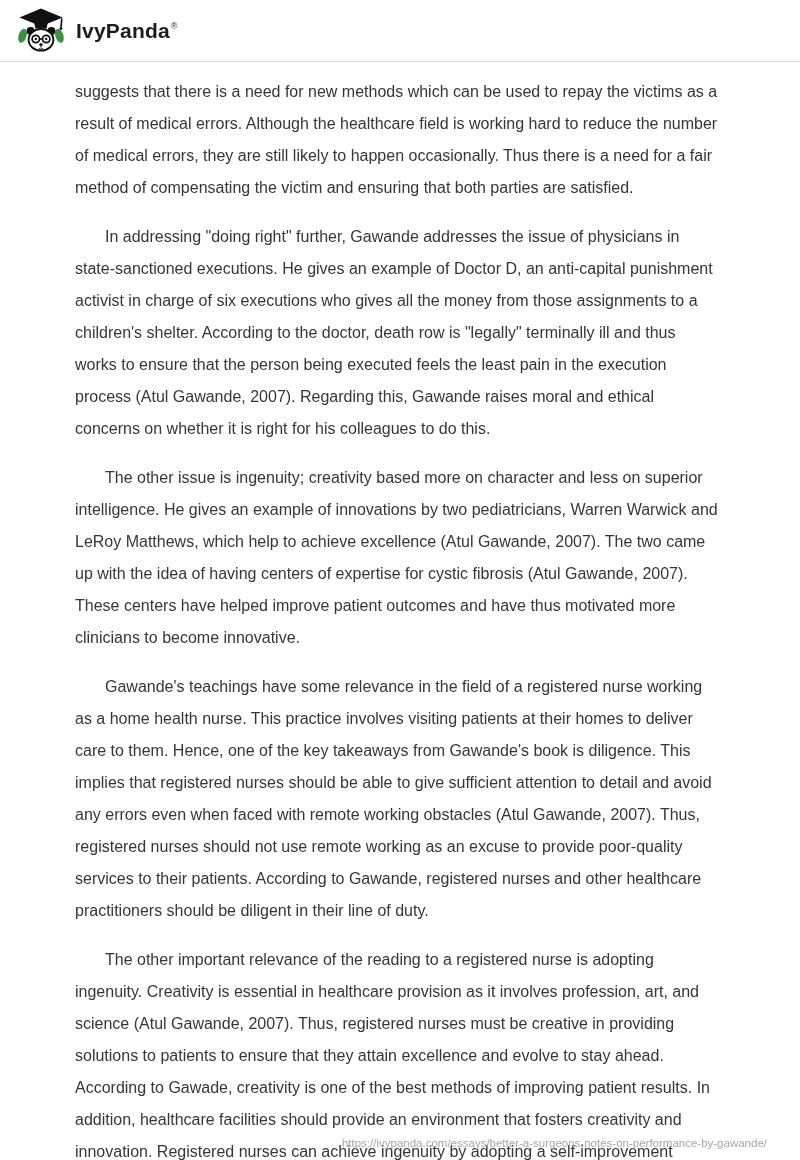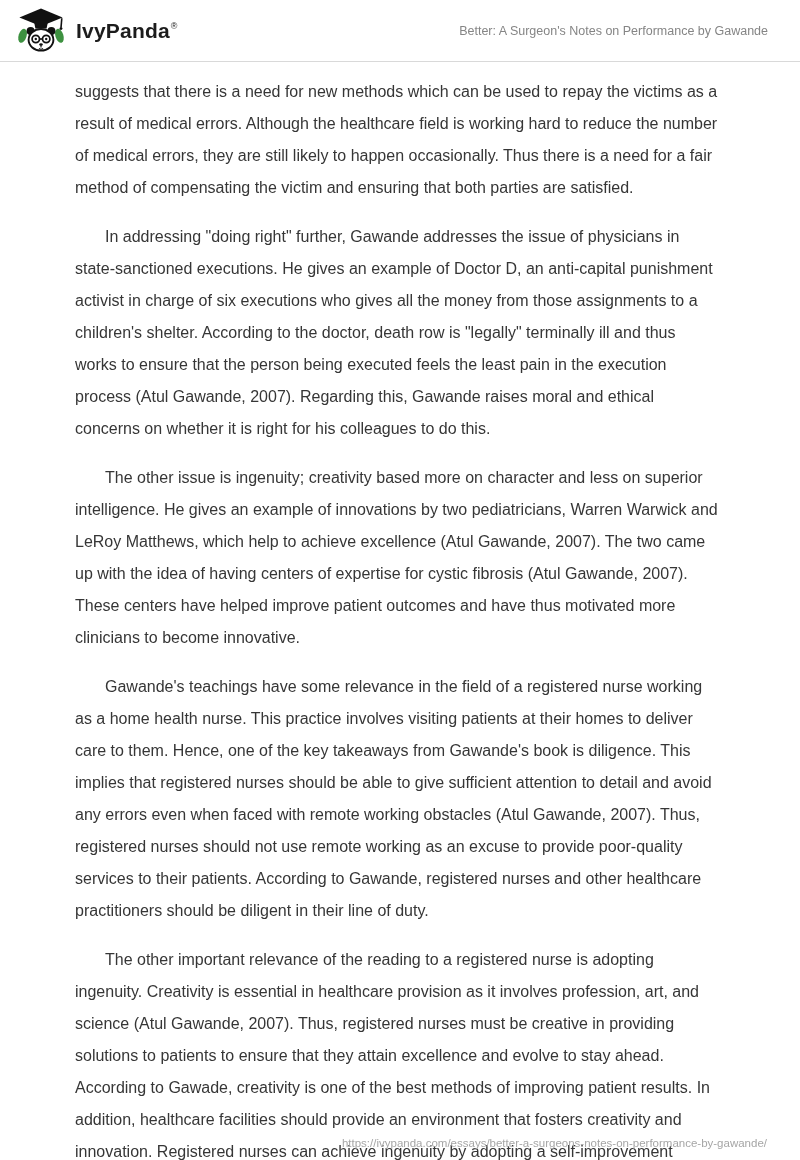--- a/index.html
+++ b/index.html
@@ -8,21 +8,21 @@
     width: 800px;
     height: 1160px;
     position: relative;
     overflow: hidden;
     font-family: "Liberation Sans", "DejaVu Sans", sans-serif;
     color: #333333;
   }
   .page-header {
     display: flex;
     align-items: center;
-    justify-content: space-between;
+    justify-content: flex-start;
     padding: 8px 32px 8px 16px;
     height: 62px;
     border-bottom: 1px solid #d9d9d9;
   }
   .logo {
     display: flex;
     align-items: center;
     gap: 10px;
     text-decoration: none;
     color: #1f1f1f;
@@ -96,21 +96,20 @@
       <circle cx="36.5" cy="40" r="1.5" fill="#111111"></circle>
 
       <ellipse cx="30" cy="47" rx="2.2" ry="1.6" fill="#111111"></ellipse>
       <path d="M30 48.5 L30 50.5 M27.5 52 Q30 53.5 32.5 52" stroke="#111111" stroke-width="1.4" fill="none"></path>
     </svg>
     <span class="brand">
         <span>IvyPanda</span>
         <sup>®</sup>
       </span>
   </div>
-  <div class="doc-title">Better: A Surgeon's Notes on Performance by Gawande</div>
 </header>
 
 <main class="essay">
   <p>suggests that there is a need for new methods which can be used to repay the victims as a result of medical errors. Although the healthcare field is working hard to reduce the number of medical errors, they are still likely to happen occasionally. Thus there is a need for a fair method of compensating the victim and ensuring that both parties are satisfied.</p>
   <p class="indent">In addressing "doing right" further, Gawande addresses the issue of physicians in state-sanctioned executions. He gives an example of Doctor D, an anti-capital punishment activist in charge of six executions who gives all the money from those assignments to a children's shelter. According to the doctor, death row is "legally" terminally ill and thus works to ensure that the person being executed feels the least pain in the execution process (Atul Gawande, 2007). Regarding this, Gawande raises moral and ethical concerns on whether it is right for his colleagues to do this.</p>
   <p class="indent">The other issue is ingenuity; creativity based more on character and less on superior intelligence. He gives an example of innovations by two pediatricians, Warren Warwick and LeRoy Matthews, which help to achieve excellence (Atul Gawande, 2007). The two came up with the idea of having centers of expertise for cystic fibrosis (Atul Gawande, 2007). These centers have helped improve patient outcomes and have thus motivated more clinicians to become innovative.</p>
   <p class="indent">Gawande's teachings have some relevance in the field of a registered nurse working as a home health nurse. This practice involves visiting patients at their homes to deliver care to them. Hence, one of the key takeaways from Gawande's book is diligence. This implies that registered nurses should be able to give sufficient attention to detail and avoid any errors even when faced with remote working obstacles (Atul Gawande, 2007). Thus, registered nurses should not use remote working as an excuse to provide poor-quality services to their patients. According to Gawande, registered nurses and other healthcare practitioners should be diligent in their line of duty.</p>
   <p class="indent">The other important relevance of the reading to a registered nurse is adopting ingenuity. Creativity is essential in healthcare provision as it involves profession, art, and science (Atul Gawande, 2007). Thus, registered nurses must be creative in providing solutions to patients to ensure that they attain excellence and evolve to stay ahead. According to Gawade, creativity is one of the best methods of improving patient results. In addition, healthcare facilities should provide an environment that fosters creativity and innovation. Registered nurses can achieve ingenuity by adopting a self-improvement model which enables them to work beyond their limits in providing innovative solutions to services (Atul Gawande, 2007). For instance, in remote nursing services, a registered nurse can create innovative solutions to help carry out remote patient tests of patients and ensure real-time patient health monitoring.</p>
 </main>
 

